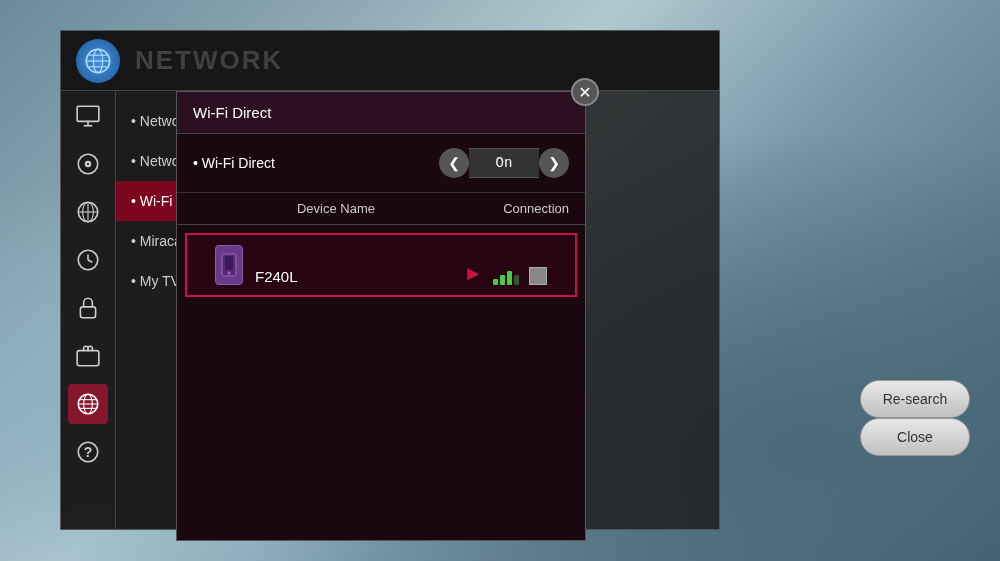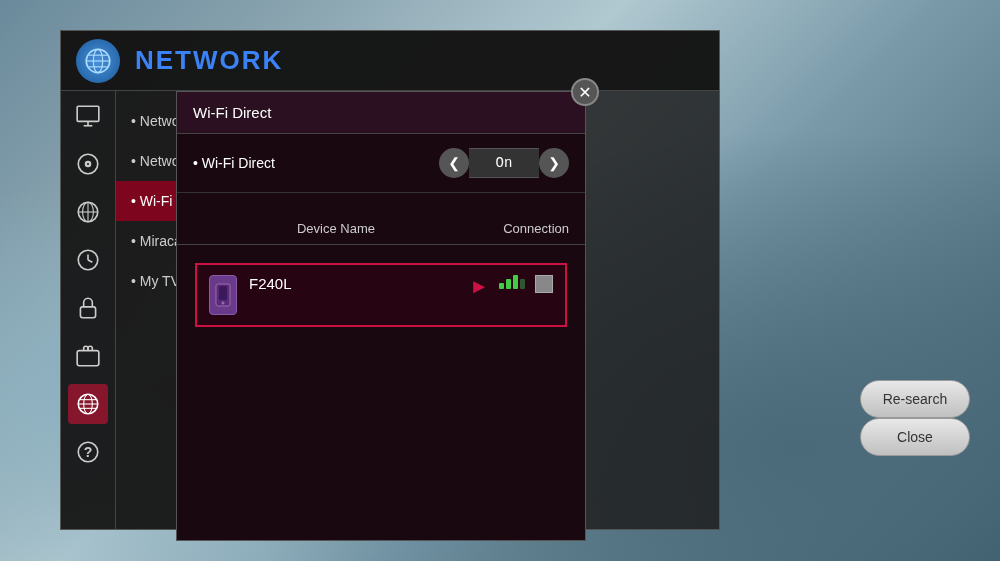--- a/index.html
+++ b/index.html
@@ -63,21 +63,21 @@
     }
 
     .header-icon svg {
       width: 28px;
       height: 28px;
     }
 
     .header-title {
       font-size: 26px;
       font-weight: bold;
-      color: #3b82f6;
+      color: #404040;
       letter-spacing: 2px;
     }
 
     
     .content {
       display: flex;
       height: calc(100% - 60px);
     }
 
     
@@ -246,40 +246,39 @@
       font-family: Liberation Mono, monospace;
     }
 
     
     .device-table-header {
       display: flex;
       padding: 8px 16px;
       color: #cccccc;
       font-size: 13px;
       border-bottom: 1px solid #444;
-      margin-top: 20px;
     }
 
     .col-device-name {
       flex: 1;
       text-align: center;
     }
 
     .col-connection {
       width: 90px;
       text-align: right;
     }
 
     
     .device-row {
       display: flex;
-      align-items: flex-start;
-      padding: 10px 12px;
+      align-items: flex-end;
+      padding: 10px 28px;
       border: 2px solid #cc1144;
-      margin: 18px;
+      margin: 8px;
       background: rgba(50, 0, 20, 0.5);
       cursor: pointer;
     }
 
     .device-icon {
       width: 28px;
       height: 40px;
       background: #6a3a8a;
       border-radius: 4px;
       margin-right: 12px;

